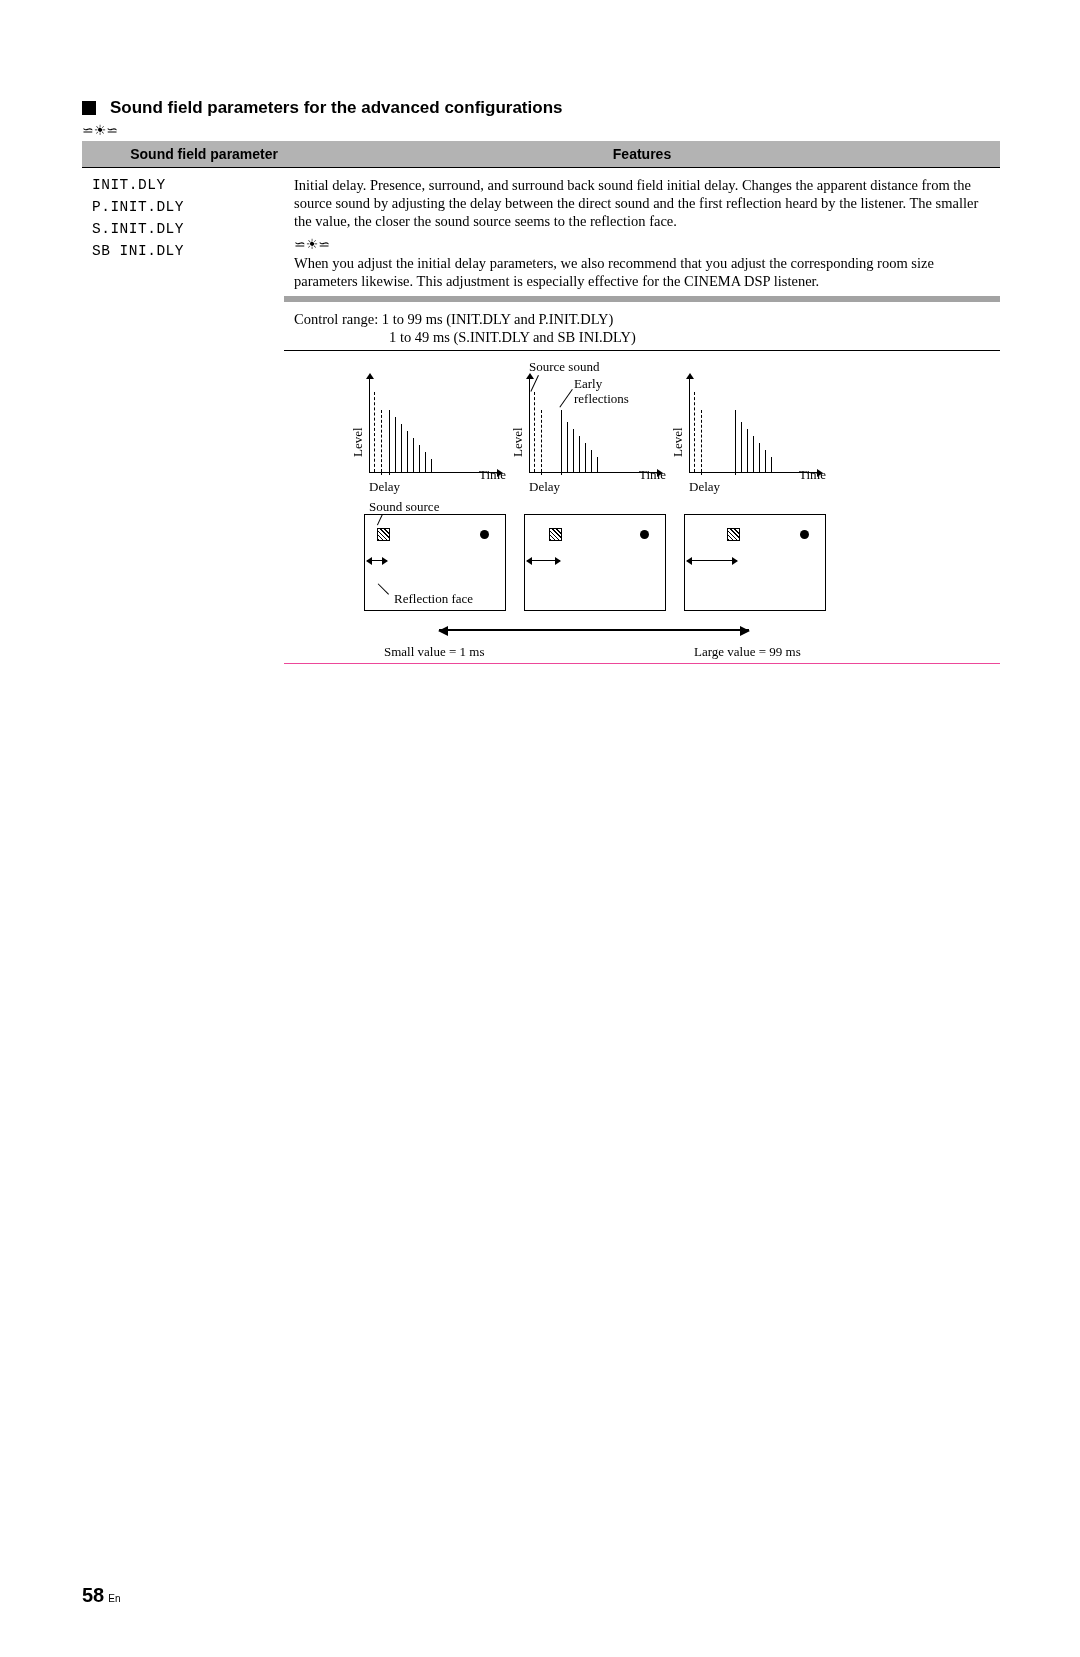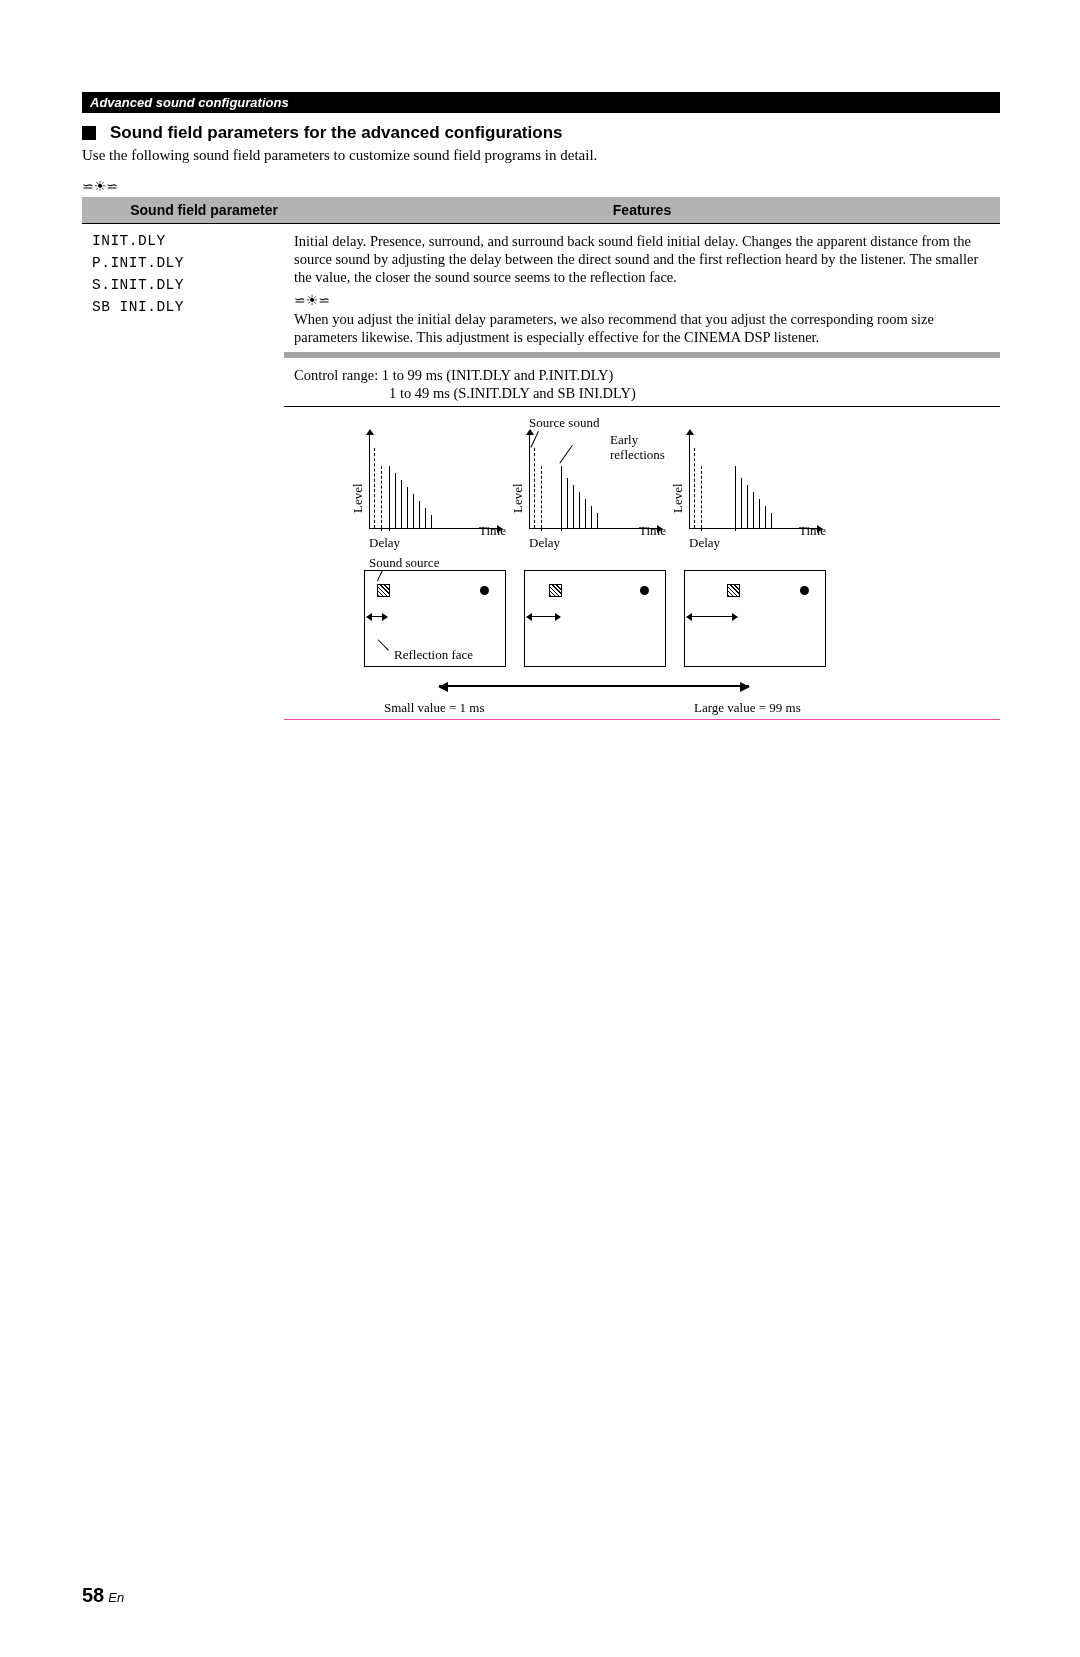--- a/index.html
+++ b/index.html
@@ -187,42 +187,39 @@
     position: absolute;
     left: 82px;
     bottom: 50px;
     font-family: Arial, Helvetica, sans-serif;
   }
   .page-number .num {
     font-weight: bold;
     font-size: 20px;
   }
   .page-number .lang {
-    font-style: italic;
-    font-size: 13px;
+    font-size: 10px;
   }
   .leader {
     position:absolute;
     width:1px;
     background:#000;
     transform-origin: top left;
   }
 </style>
 </head>
 <body>
 
 <div class="page">
-  <div class="header-bar">Advanced sound configurations</div>
 
   <div class="section-title">
     <span class="blk"></span>
     <span>Sound field parameters for the advanced configurations</span>
   </div>
 
-  <div class="intro">Use the following sound field parameters to customize sound field programs in detail.</div>
 
   <div class="tip-icon">⋍☀⋍</div>
 
   <table class="params">
     <thead>
       <tr>
         <th>Sound field parameter</th>
         <th>Features</th>
       </tr>
     </thead>
@@ -248,21 +245,21 @@
         </td>
       </tr>
       <tr>
         <td></td>
         <td class="diagram-cell">
           <div class="diagram">
 
             <div class="tlabel" style="left:235px; top:0px;">Source sound</div>
             <div class="leader" style="left:244px; top:16px; height:18px; transform:rotate(25deg);"></div>
             <div class="tlabel" style="left:280px; top:18px;">
-              <span style="display:inline-block; width:70px; line-height:1.1;margin-left:36px;">Early reflections</span>
+              <span style="display:inline-block; width:70px; line-height:1.1;">Early reflections</span>
             </div>
             <div class="leader" style="left:278px; top:30px; height:22px; transform:rotate(35deg);"></div>
 
             <div class="plot" style="left:65px; top:18px;">
               <div class="yaxis"></div>
                 <div class="xaxis"></div>
                 <div class="arrow-r"></div>
                 <div class="arrow-u"></div>
               <div class="tick" style="left:22px;"></div>
               <div class="tick" style="left:30px;"></div>

